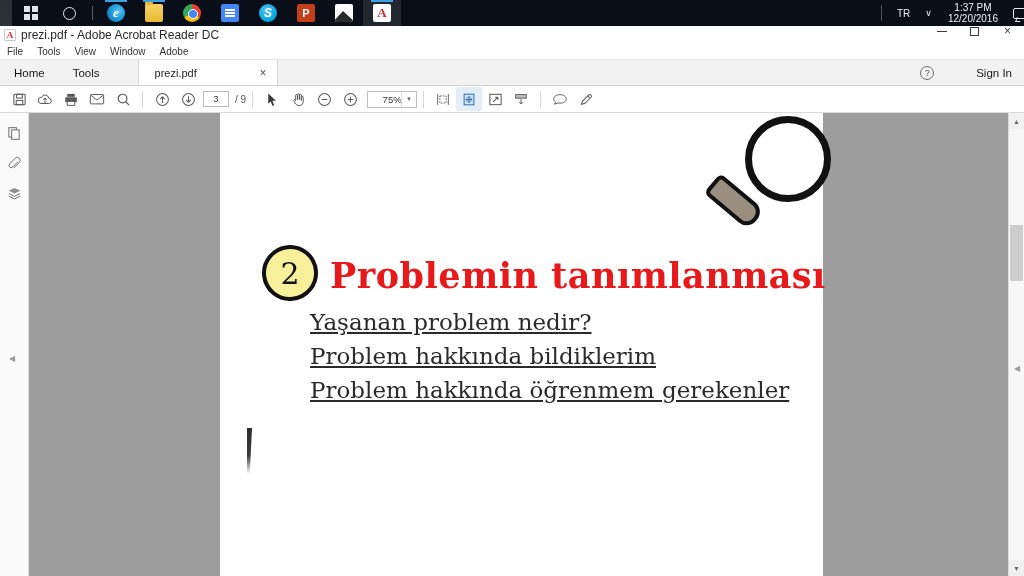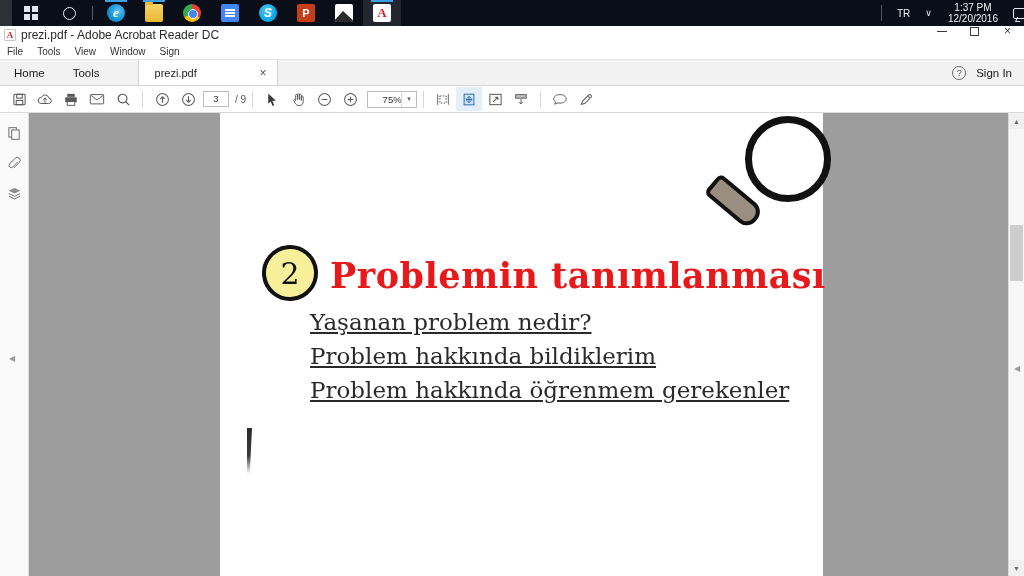--- a/index.html
+++ b/index.html
@@ -137,21 +137,21 @@
     padding: 0 10px 0 16px; height: 100%; font-size: 11px; color:#1f1f1f;
     min-width: 140px; justify-content: space-between; margin-left: 24px;
   }
   .doctab .x { font-size: 12px; color:#555; line-height: 1; }
   .tabbar .right { margin-left: auto; display: flex; align-items: center; gap: 10px; padding-right: 12px; }
   .help-circle {
     width: 14px; height: 14px; border: 1px solid #6d6d6d; border-radius: 50%;
     display: flex; align-items: center; justify-content: center;
     font-size: 9px; color: #555;
   }
-  .signin { font-size: 11.5px; color: #1a1a1a; }
+  .signin { font-size: 11.5px; color: #1a1a1a; margin-left: 32px; }
 
   
   .toolbar {
     height: 27px; background: #ffffff; border-bottom: 1px solid #d9d9d9;
     display: flex; align-items: center; padding-left: 6px; gap: 0;
   }
   .tool {
     width: 26px; height: 24px; display: flex; align-items: center; justify-content: center;
     color: #5a5a5a;
   }
@@ -339,21 +339,21 @@
           <span class="wb-close">×</span>
         </div>
     </div>
   </div>
 
   <div class="menubar">
     <div class="menuitem">File</div>
     <div class="menuitem">Tools</div>
     <div class="menuitem">View</div>
     <div class="menuitem">Window</div>
-    <div class="menuitem">Sign</div>
+    <div class="menuitem">Adobe</div>
   </div>
 
   <div class="tabbar">
     <div class="tabmain">Home</div>
     <div class="tabmain">Tools</div>
     <div class="doctab">
       <span>prezi.pdf</span>
       <span class="x">×</span>
     </div>
     <div class="right">

